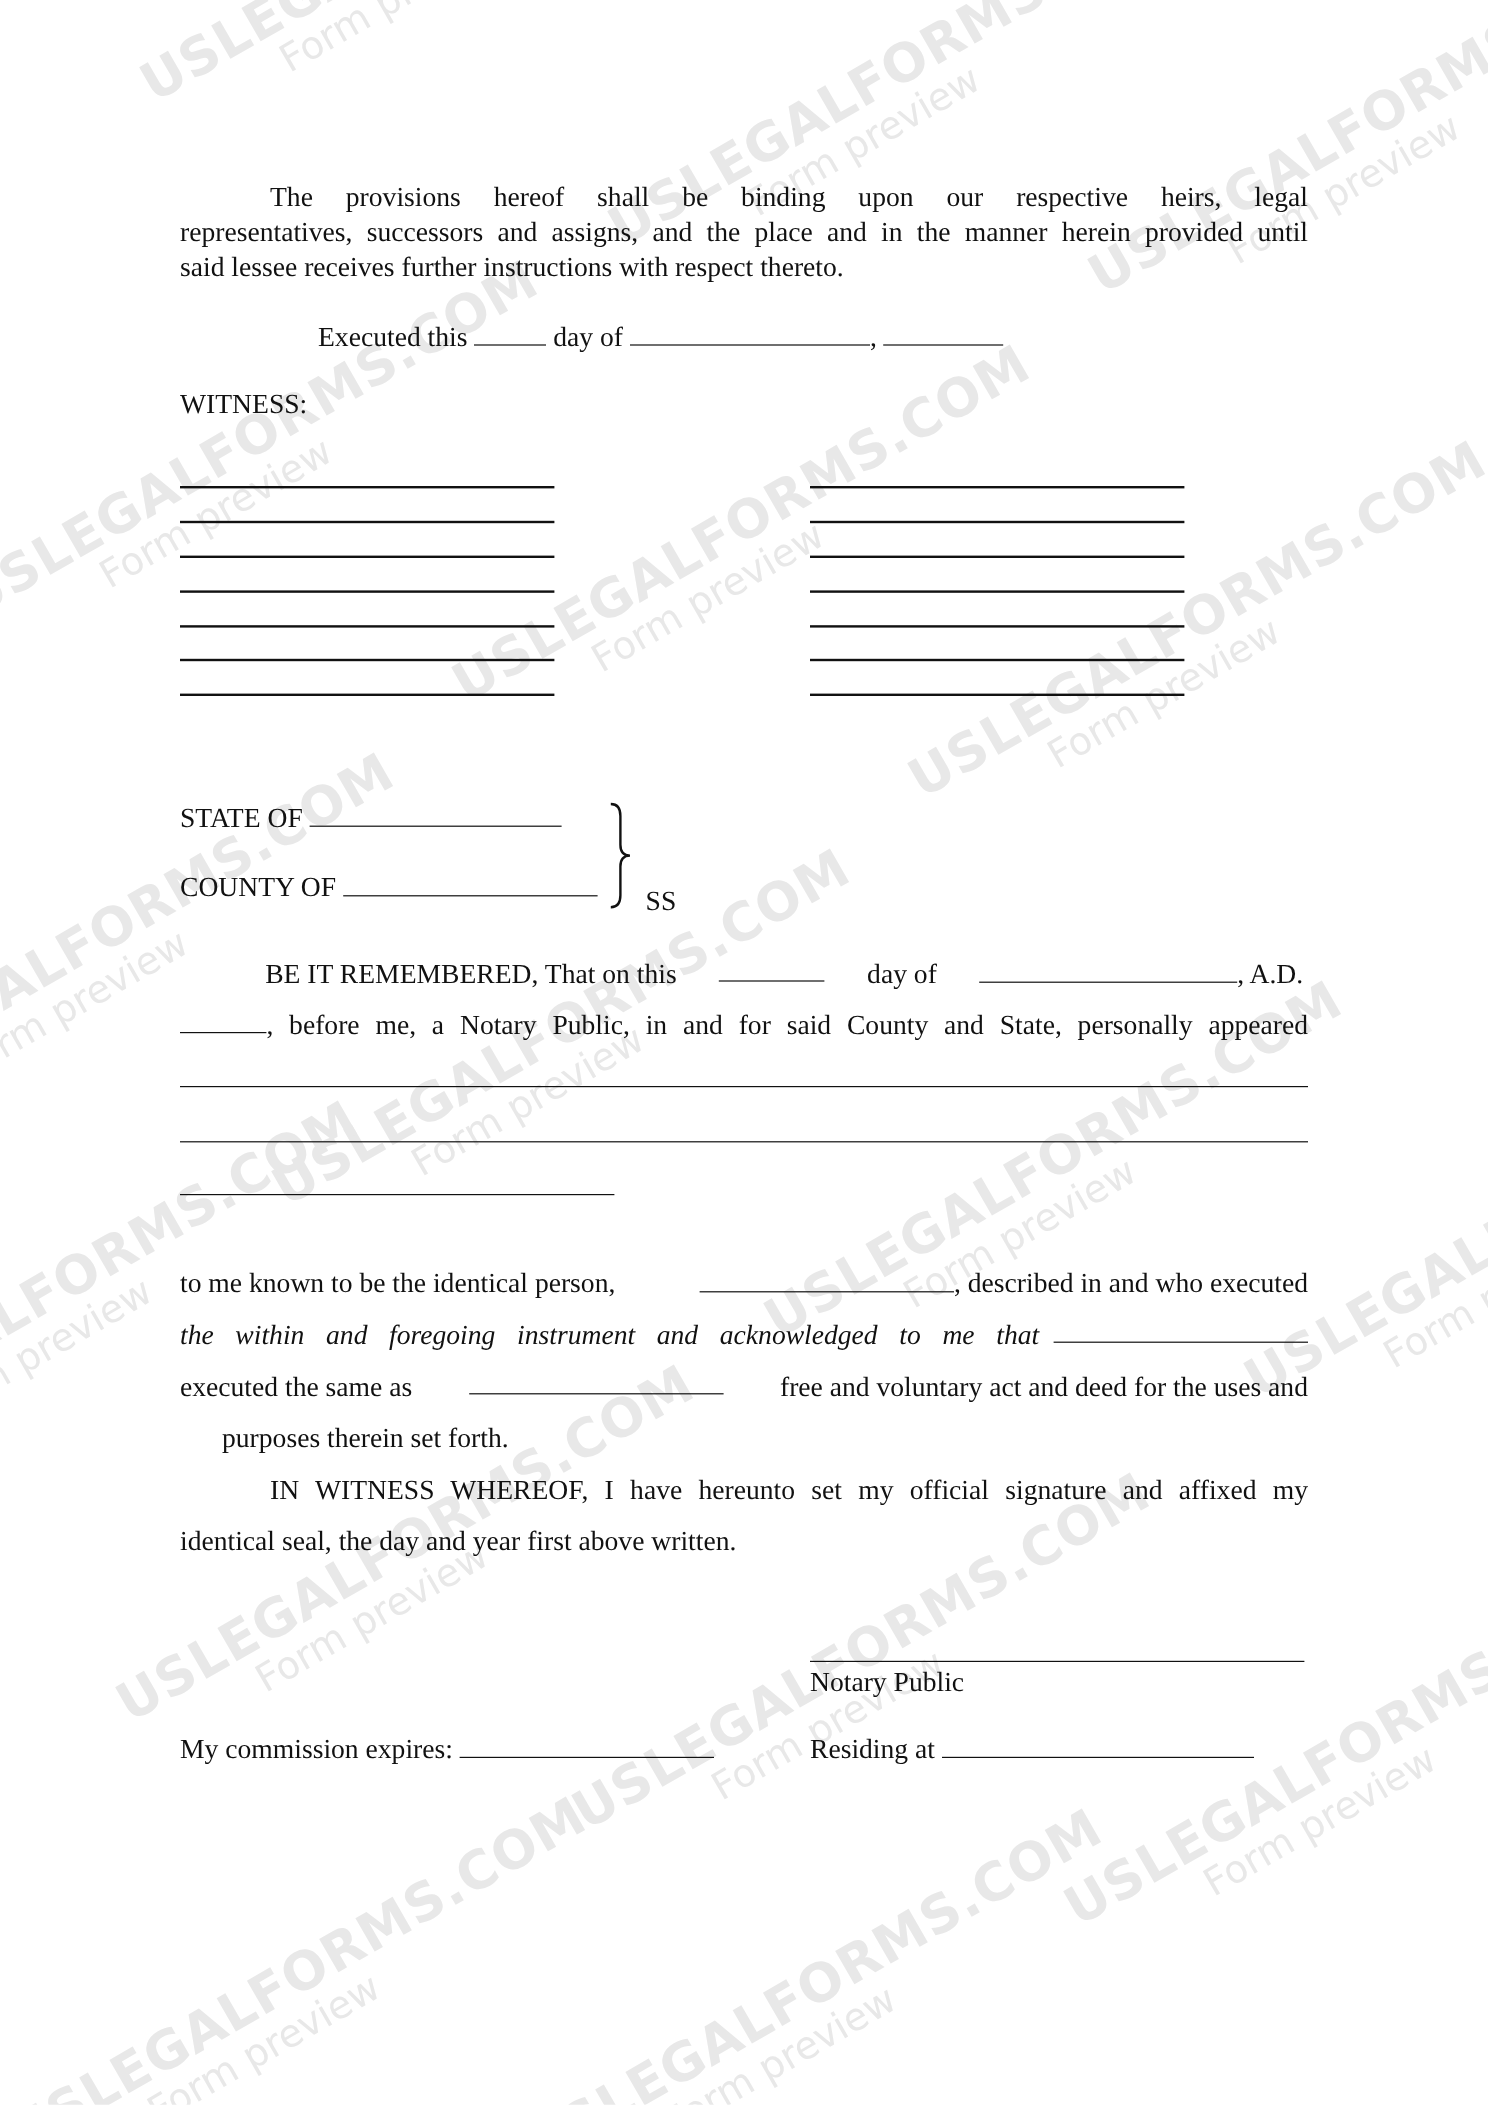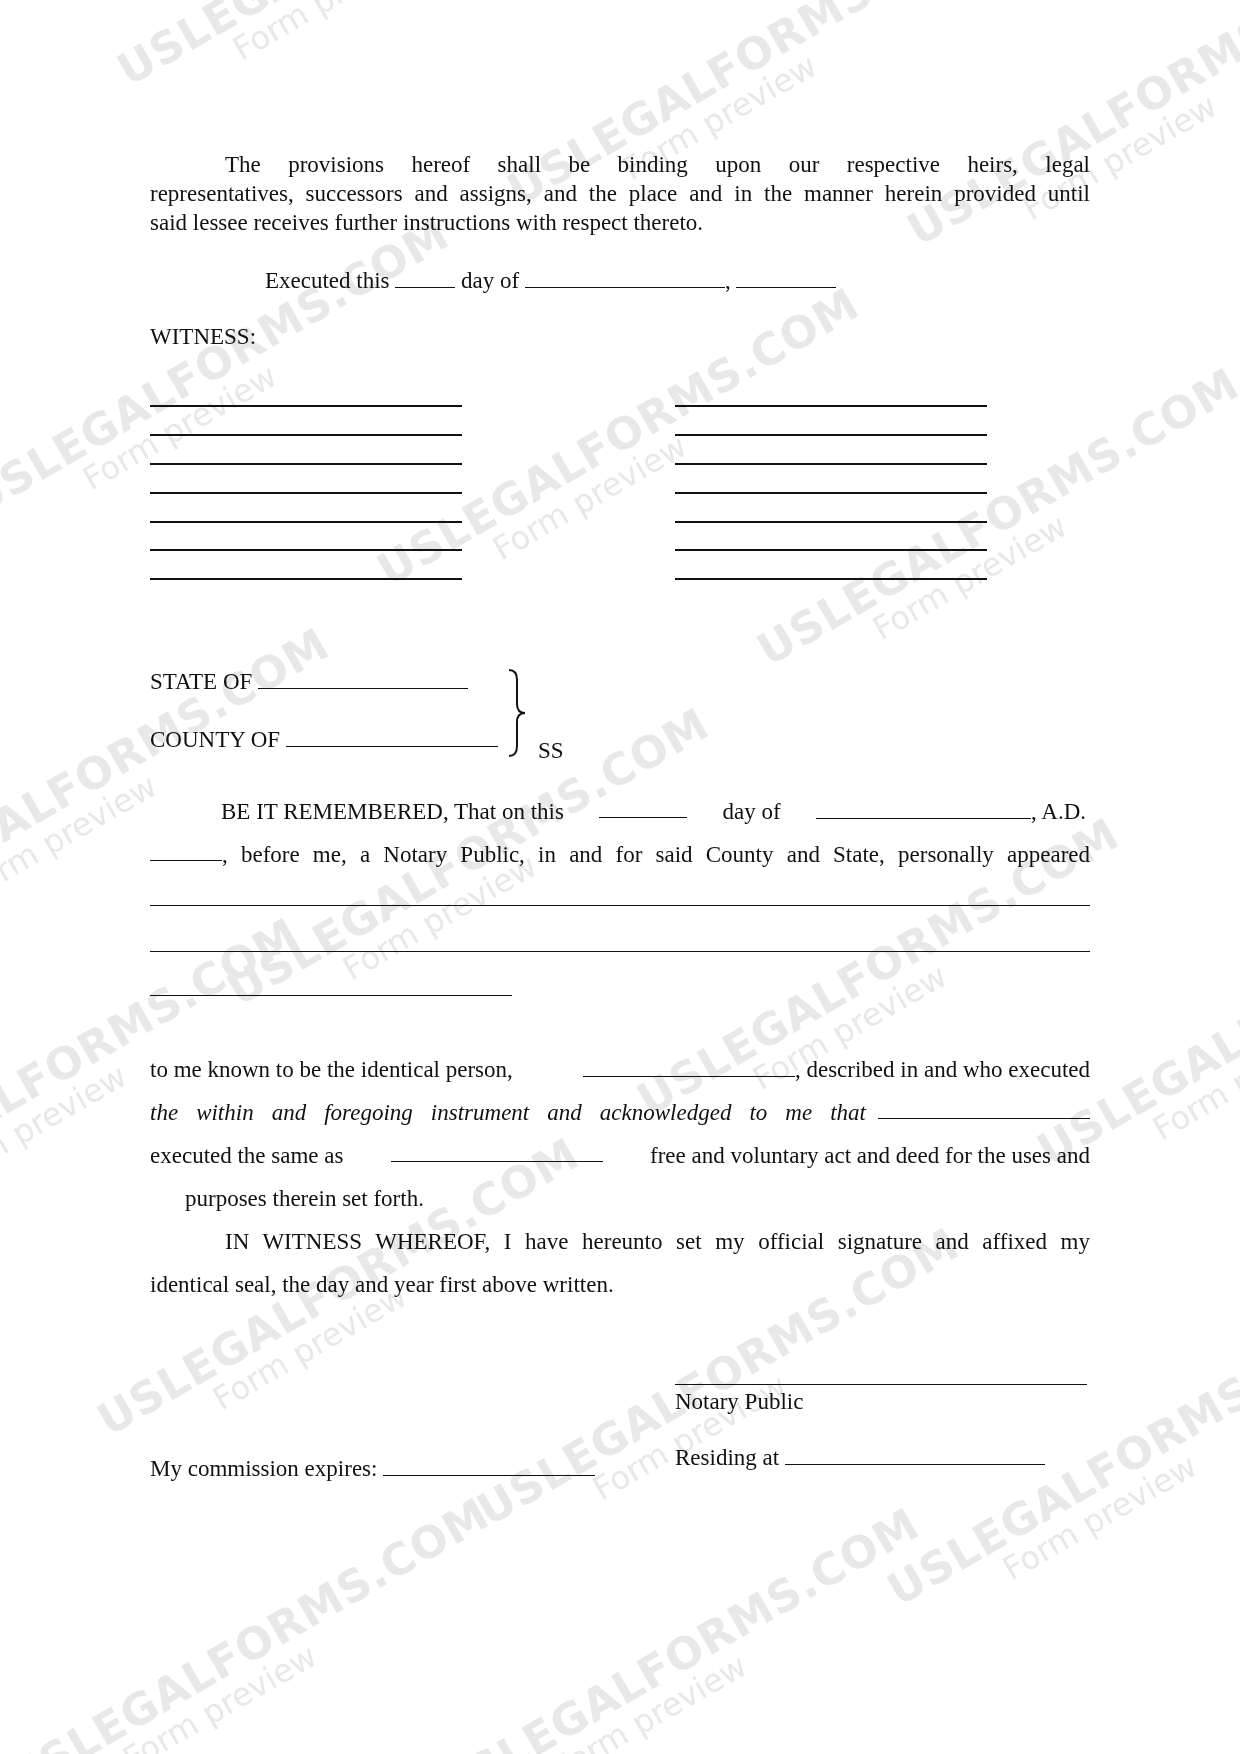--- a/index.html
+++ b/index.html
@@ -157,21 +157,21 @@
     <span class="blank" style="width:212px;"></span>
     <span>free and voluntary act and deed for the uses and</span>
   </div>
   <div class="t" style="left:150px;top:1184px;margin-left:35px;">purposes therein set forth.</div>
   <div class="t just" style="left:225px;top:1227px;width:865px;">IN WITNESS WHEREOF, I have hereunto set my official signature and affixed my</div>
   <div class="t" style="left:150px;top:1270px;">identical seal, the day and year first above written.</div>
 
   <div class="sigline" style="left:675px;top:1384px;width:412px;"></div>
   <div class="t" style="left:675px;top:1387px;">Notary Public</div>
 
-  <div class="t" style="left:150px;top:1443px;margin-top:11px;">
+  <div class="t" style="left:150px;top:1443px;">
     <span>My commission expires:</span>
     <span class="blank" style="width:212px;"></span>
   </div>
   <div class="t" style="left:675px;top:1443px;">
     <span>Residing at</span>
     <span class="blank" style="width:260px;"></span>
   </div>
 
 </div>
 

